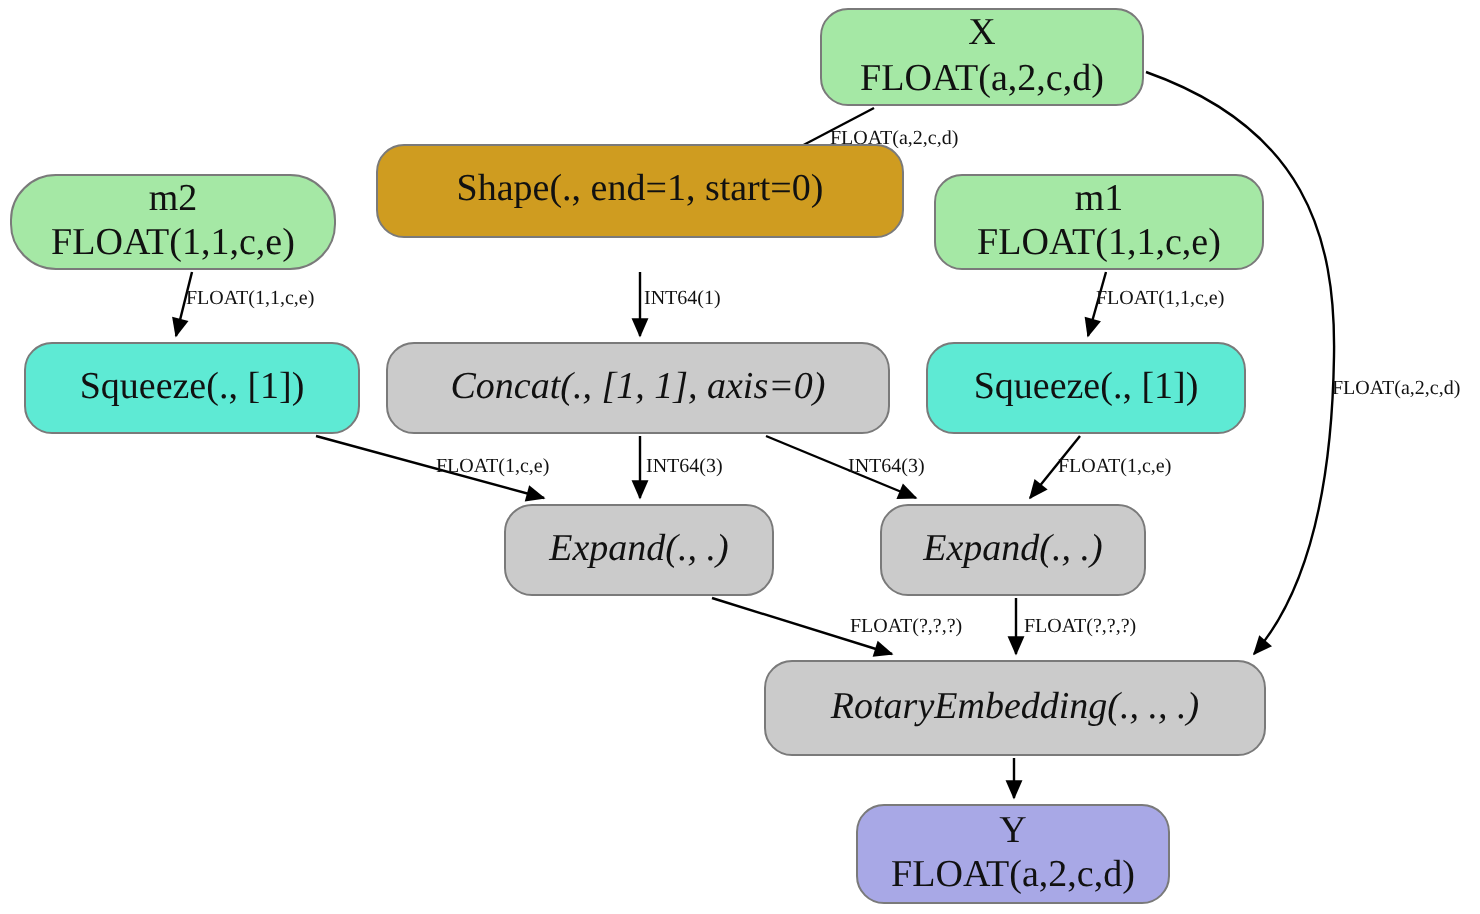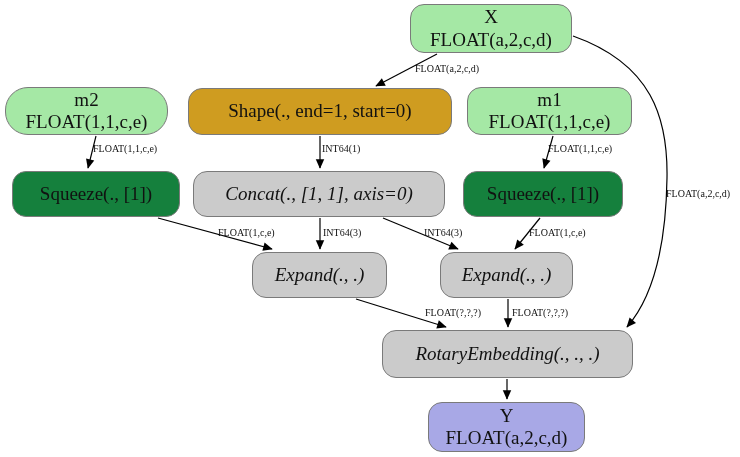--- a/index.html
+++ b/index.html
@@ -19,21 +19,21 @@
     flex-direction:column;
     align-items:center;
     justify-content:center;
     font-size:19px;
     line-height:1.16;
     color:#111111;
     white-space:nowrap;
   }
   .fill-green{background:#a5e8a5;}
   .fill-gold{background:#cf9c20;}
-  .fill-light{background:#15803d;}
+  .fill-light{background:#5eead4;}
   .fill-dark{background:#cbcbcb;font-style:italic;}
   .fill-purple{background:#a8a8e6;}
   svg.edges{
     position:absolute;left:0;top:0;width:740px;height:457px;
     pointer-events:none;
   }
   svg.edges path.edge{
     fill:none;stroke:#000000;stroke-width:1.2;
   }
   svg.edges text.edge-label{
@@ -83,21 +83,21 @@
   <div class="node fill-green" style="left:410px;top:4px;width:162px;height:49px;">
     <span>X</span>
     <span>FLOAT(a,2,c,d)</span>
   </div>
 
   <div class="node fill-green" style="left:5px;top:87px;width:163px;height:48px;border-radius:23px;">
     <span>m2</span>
     <span>FLOAT(1,1,c,e)</span>
   </div>
 
-  <div class="node fill-gold" style="left:188px;top:88px;width:264px;height:47px;">
+  <div class="node fill-gold" style="left:188px;top:72px;width:264px;height:47px;">
     <span>Shape(., end=1, start=0)</span>
   </div>
 
   <div class="node fill-green" style="left:467px;top:87px;width:165px;height:48px;">
     <span>m1</span>
     <span>FLOAT(1,1,c,e)</span>
   </div>
 
   <div class="node fill-light" style="left:12px;top:171px;width:168px;height:46px;">
     <span>Squeeze(., [1])</span>

